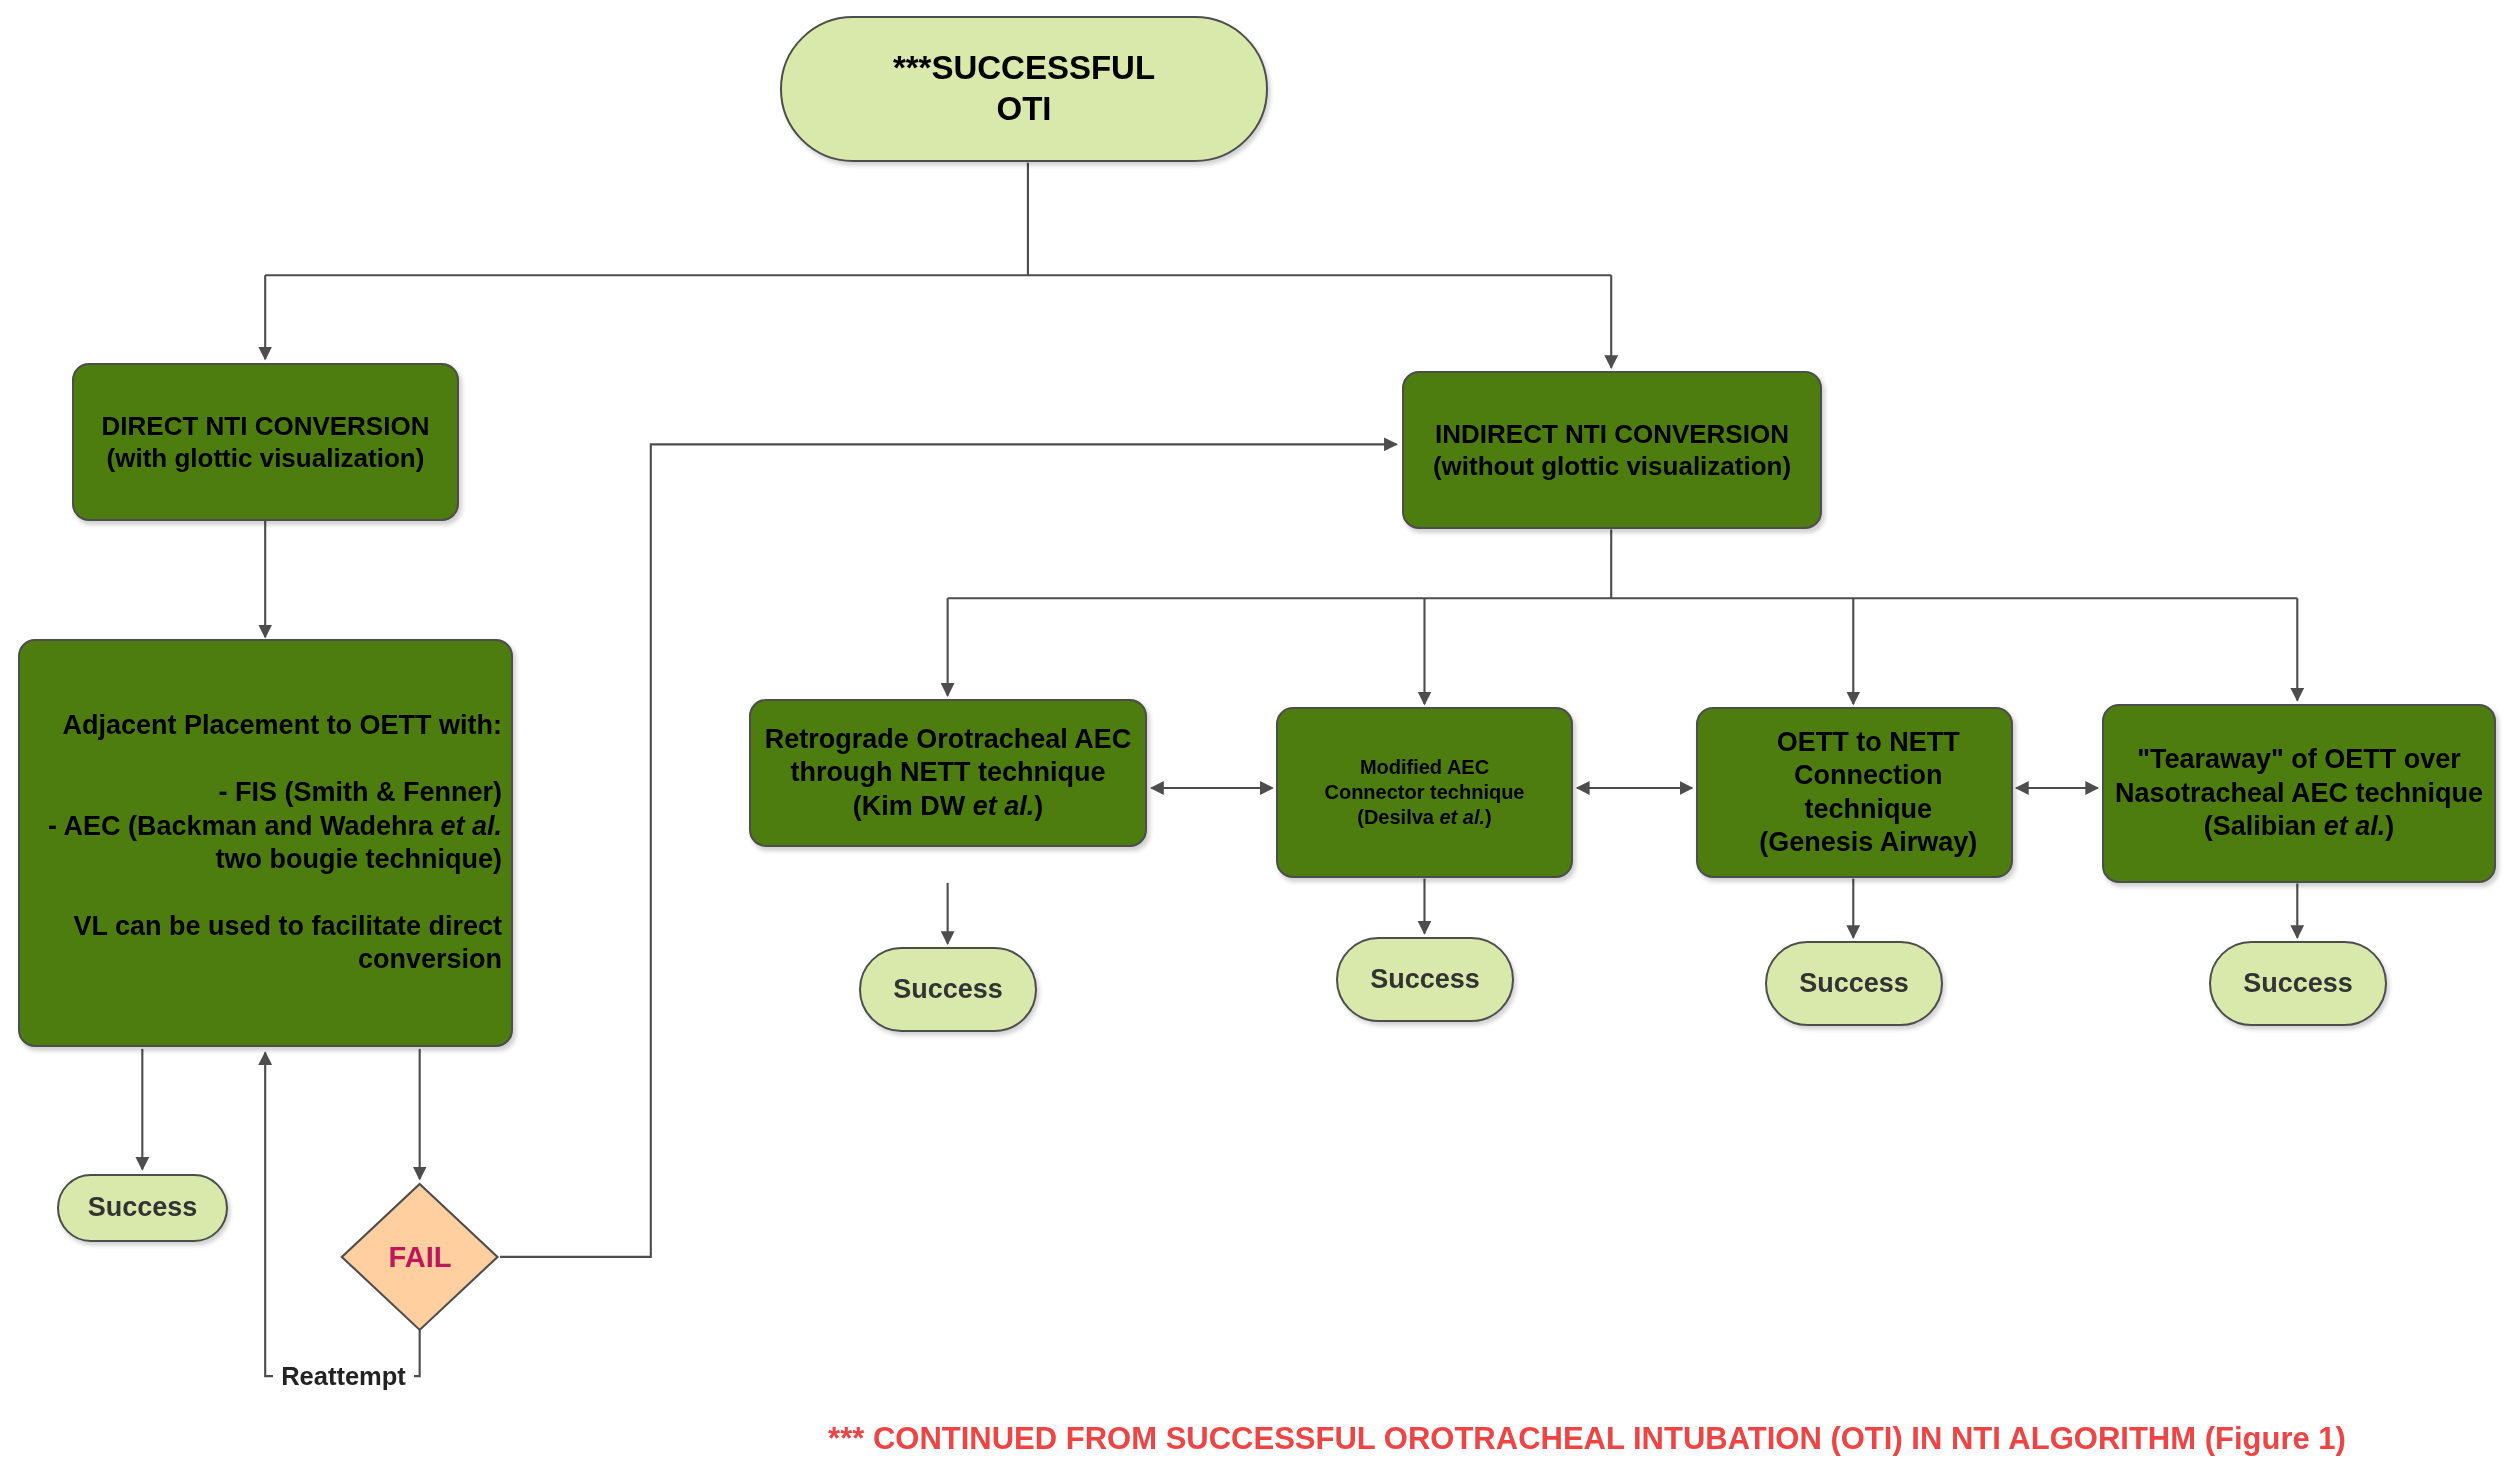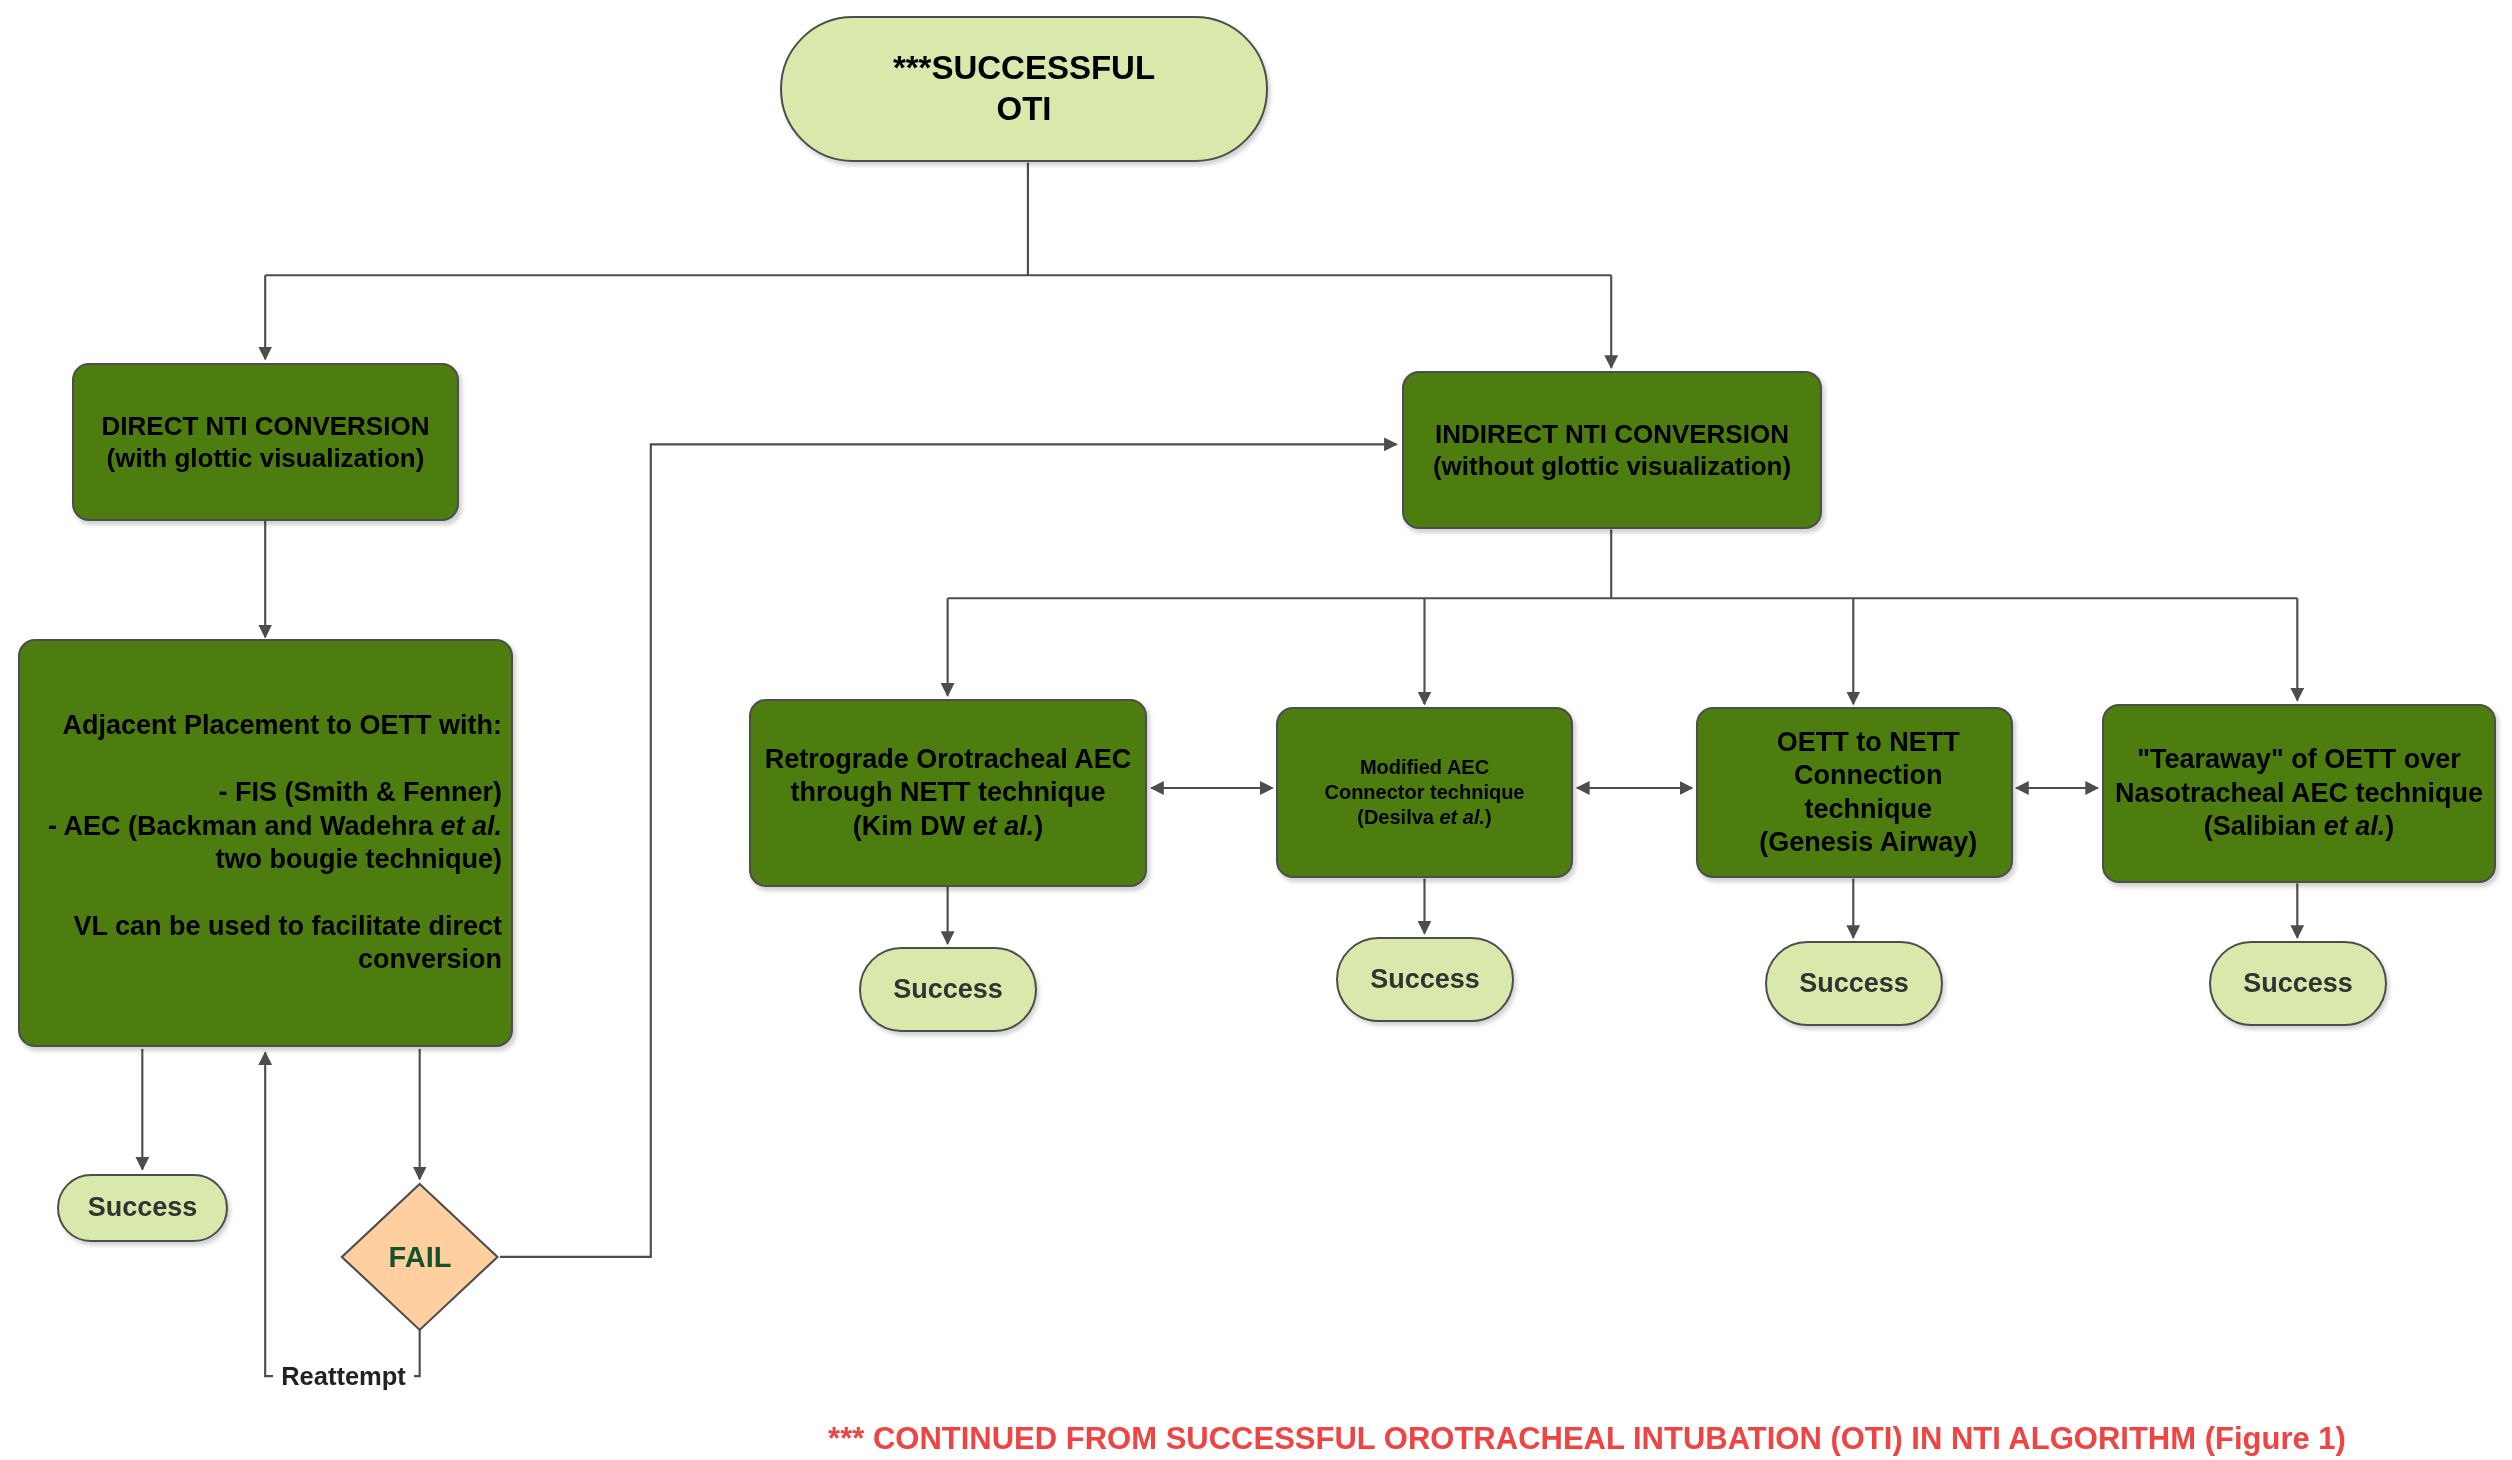--- a/index.html
+++ b/index.html
@@ -13,21 +13,21 @@
     position:absolute;box-sizing:border-box;z-index:1;
     display:flex;flex-direction:column;align-items:center;justify-content:center;
     text-align:center;font-weight:bold;color:#000;
     border:2.1px solid #4d4d4d;background:#4d7c0f;
     border-radius:17px;line-height:1.24;padding:0 8.5px;
     box-shadow:2.4px 3.6px 4.3px rgba(0,0,0,0.18);
   }
   .stadium{border-radius:608px;background:#d8e9ab;}
   .label{
     position:absolute;z-index:2;display:flex;align-items:center;justify-content:center;
-    text-align:center;font-weight:bold;color:#14532d;line-height:1.2;
+    text-align:center;font-weight:bold;color:#be185d;line-height:1.2;
   }
   .it{font-style:italic;}
   .success-text{color:#333;}
   .reattempt{background:#ffffff;color:#222;}
   .footer{color:#ef4444;}
 </style>
 </head>
 <body>
 
 <svg id="edges" viewBox="0 0 4130 2401">
@@ -82,21 +82,21 @@
     <div><span>Adjacent Placement to OETT with:</span></div>
     <div>&nbsp;</div>
     <div><span>- FIS (Smith &amp; Fenner)</span></div>
     <div><span>- AEC (Backman and Wadehra </span><span class="it">et al.</span></div>
     <div><span>two bougie technique)</span></div>
     <div>&nbsp;</div>
     <div><span>VL can be used to facilitate direct</span></div>
     <div><span>conversion</span></div>
   </div>
 
-<div class="node" style="left:749px;top:699px;width:398px;height:188px;font-size:27px;">
+<div class="node" style="left:749px;top:699px;width:398px;height:148px;font-size:27px;">
     <div><span>Retrograde Orotracheal AEC</span></div>
     <div><span>through NETT technique</span></div>
     <div><span>(Kim DW </span><span class="it">et al.</span><span>)</span></div>
   </div>
 
 <div class="node" style="left:1276px;top:707px;width:297px;height:171px;font-size:20px;">
     <div><span>Modified AEC</span></div>
     <div><span>Connector technique</span></div>
     <div><span>(Desilva </span><span class="it">et al.</span><span>)</span></div>
   </div>

